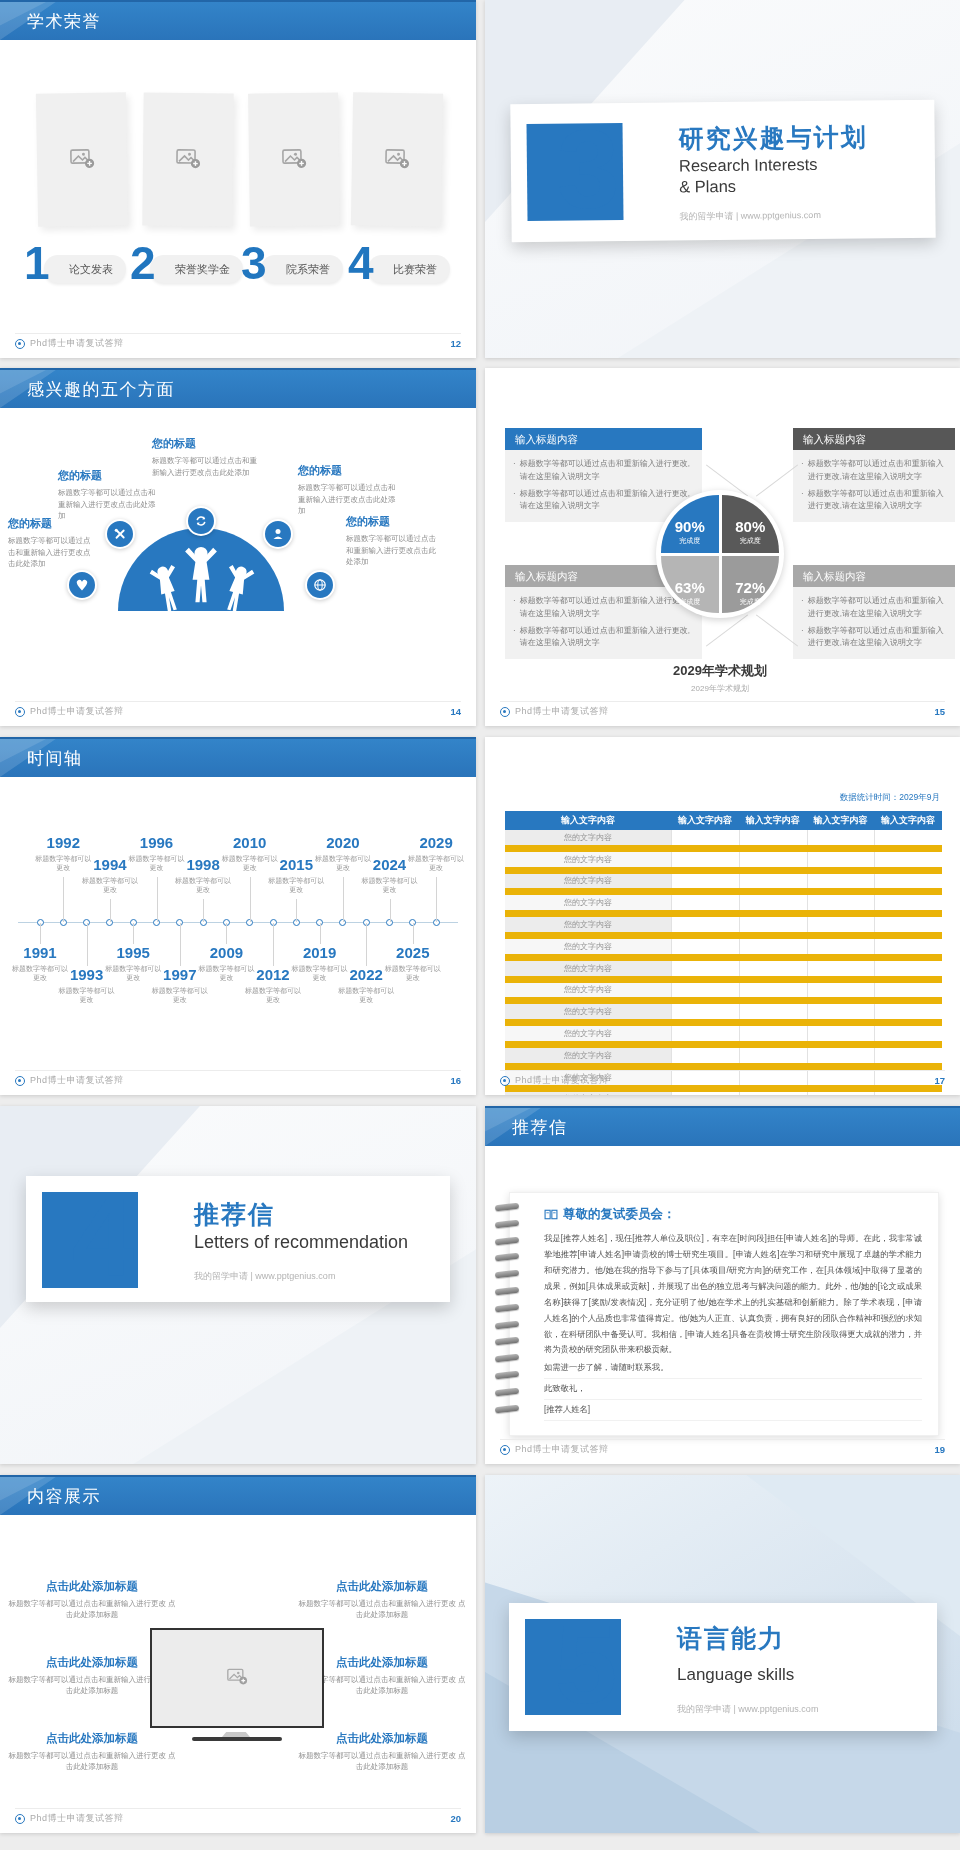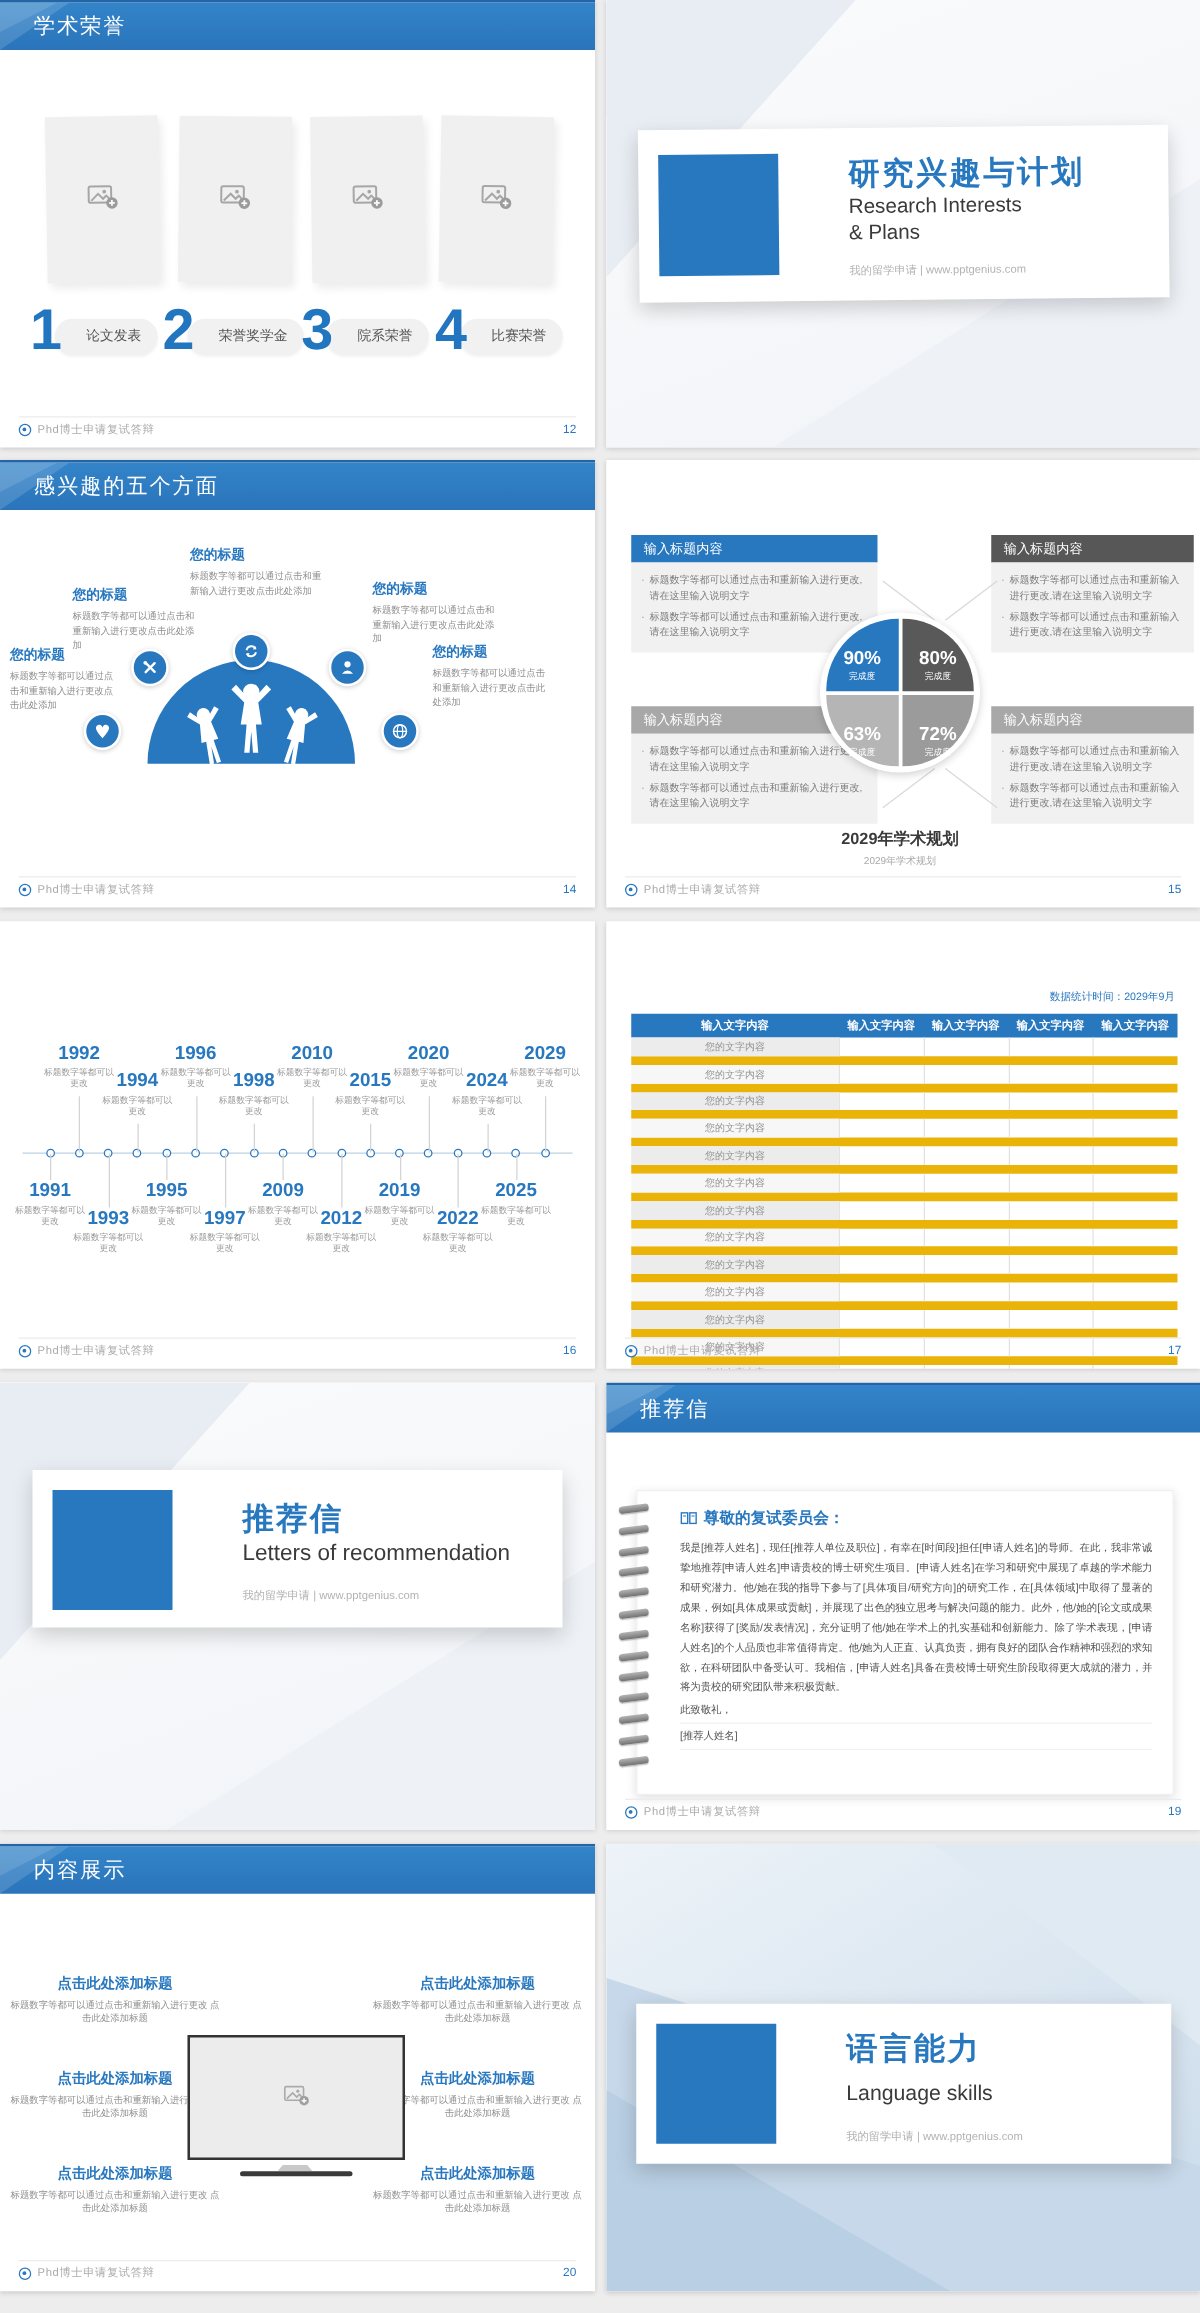--- a/index.html
+++ b/index.html
@@ -12,21 +12,21 @@
   .shead{position:absolute;top:0;left:0;right:0;height:40px;background:linear-gradient(180deg,#3384c9 0%,#2a74ba 100%);border-top:2px solid #2266a8;box-sizing:border-box;}
   .shead .acc{position:absolute;left:0;top:0;width:96px;height:100%;background:rgba(255,255,255,.14);clip-path:polygon(0 0,58% 0,0 100%);}
   .shead .acc2{position:absolute;left:0;top:0;width:46px;height:100%;background:rgba(255,255,255,.12);clip-path:polygon(0 0,100% 0,0 62%);}
   .shead .htxt{position:absolute;left:27px;top:50%;transform:translateY(-50%);color:#fff;font-size:17px;letter-spacing:1.5px;}
 
   
   .sfoot{position:absolute;left:15px;right:15px;bottom:5px;height:19px;border-top:1px solid #ececec;display:flex;align-items:center;gap:5px;}
   .flogo{width:10px;height:10px;border:1.5px solid #2878c0;border-radius:50%;box-sizing:border-box;position:relative;flex:0 0 auto;}
   .flogo::before{content:"";position:absolute;left:2px;top:2px;width:3px;height:3px;background:#2878c0;border-radius:50%;}
   .fbrand{font-size:9px;color:#aaa;letter-spacing:.5px;}
-  .fpage{margin-left:auto;font-size:9.5px;font-weight:normal;color:#2878c0;}
+  .fpage{margin-left:auto;font-size:9.5px;font-weight:bold;color:#2878c0;}
 
   
   .ph-card{position:absolute;top:93px;width:90px;height:133px;background:#f0f0f0;box-shadow:3px 4px 7px rgba(0,0,0,.08);display:flex;align-items:center;justify-content:center;}
   .ph-card svg{width:26px;height:24px;opacity:.85}
   .pc1{left:37px;transform:rotate(-1deg)}.pc2{left:143px;transform:rotate(.6deg)}.pc3{left:249px;transform:rotate(-.8deg)}.pc4{left:352px;transform:rotate(1deg)}
   .nunit{position:absolute;top:243px;width:130px;height:50px;}
   .nu1{left:24px}.nu2{left:130px}.nu3{left:241px}.nu4{left:348px}
   .pill{position:absolute;left:20px;top:12px;height:28px;line-height:28px;background:#f1f1f1;border-radius:15px;padding:0 13px 0 25px;font-size:11px;color:#555;white-space:nowrap;box-shadow:0 2px 3px rgba(0,0,0,.07);}
   .bignum{position:absolute;left:0;top:-5px;font-size:46px;line-height:50px;font-weight:bold;color:#2176bf;z-index:2;}
 
@@ -383,20 +383,25 @@
     <div class="pcap">2029年学术规划</div>
     <div class="pcap2">2029年学术规划</div>
     <div class="sfoot">
       <span class="flogo"></span>
       <span class="fbrand">Phd博士申请复试答辩</span>
       <span class="fpage">15</span>
     </div>
   </section>
 
   <section class="slide l row3">
+    <div class="shead">
+      <span class="acc"></span>
+      <span class="acc2"></span>
+      <span class="htxt">时间轴</span>
+    </div>
     <div class="tline"></div>
     <div id="tl-layer" style="position:absolute;inset:0;">
         <div class="tl-dot" style="left: 36.5px; top: 181.5px;"></div>
         <div class="tl-stem" style="left: 40px; top: 186px; height: 21px;"></div>
         <div class="tl-label" style="left: 11px; top: 208px;">
           <div class="tl-year">1991</div>
           <div class="tl-desc">标题数字等都可以更改</div>
         </div>
         <div class="tl-dot" style="left: 59.8px; top: 181.5px;"></div>
         <div class="tl-stem" style="left: 63.3px; top: 140px; height: 45px;"></div>
@@ -646,20 +651,21 @@
       <div class="ltitle">
         <svg viewBox="0 0 16 13" width="14" height="11">
             <rect x="1" y="1.5" width="6" height="10" fill="none" stroke="#2878c0" stroke-width="1.3"></rect>
             <rect x="9" y="1.5" width="6" height="10" fill="none" stroke="#2878c0" stroke-width="1.3"></rect>
             <line x1="2.5" y1="4.5" x2="5.5" y2="4.5" stroke="#2878c0" stroke-width="1"></line>
             <line x1="10.5" y1="4.5" x2="13.5" y2="4.5" stroke="#2878c0" stroke-width="1"></line>
           </svg>
         <span>尊敬的复试委员会：</span>
       </div>
       <div class="lbody">我是[推荐人姓名]，现任[推荐人单位及职位]，有幸在[时间段]担任[申请人姓名]的导师。在此，我非常诚挚地推荐[申请人姓名]申请贵校的博士研究生项目。[申请人姓名]在学习和研究中展现了卓越的学术能力和研究潜力。他/她在我的指导下参与了[具体项目/研究方向]的研究工作，在[具体领域]中取得了显著的成果，例如[具体成果或贡献]，并展现了出色的独立思考与解决问题的能力。此外，他/她的[论文或成果名称]获得了[奖励/发表情况]，充分证明了他/她在学术上的扎实基础和创新能力。除了学术表现，[申请人姓名]的个人品质也非常值得肯定。他/她为人正直、认真负责，拥有良好的团队合作精神和强烈的求知欲，在科研团队中备受认可。我相信，[申请人姓名]具备在贵校博士研究生阶段取得更大成就的潜力，并将为贵校的研究团队带来积极贡献。</div>
+      <div class="lclose">如需进一步了解，请随时联系我。</div>
       <div class="lclose">此致敬礼，</div>
       <div class="lclose">[推荐人姓名]</div>
     </div>
     <div id="coil-col">
         <div class="coil" style="top: 98px;"></div>
         <div class="coil" style="top: 114.8px;"></div>
         <div class="coil" style="top: 131.6px;"></div>
         <div class="coil" style="top: 148.4px;"></div>
         <div class="coil" style="top: 165.2px;"></div>
         <div class="coil" style="top: 182px;"></div>

